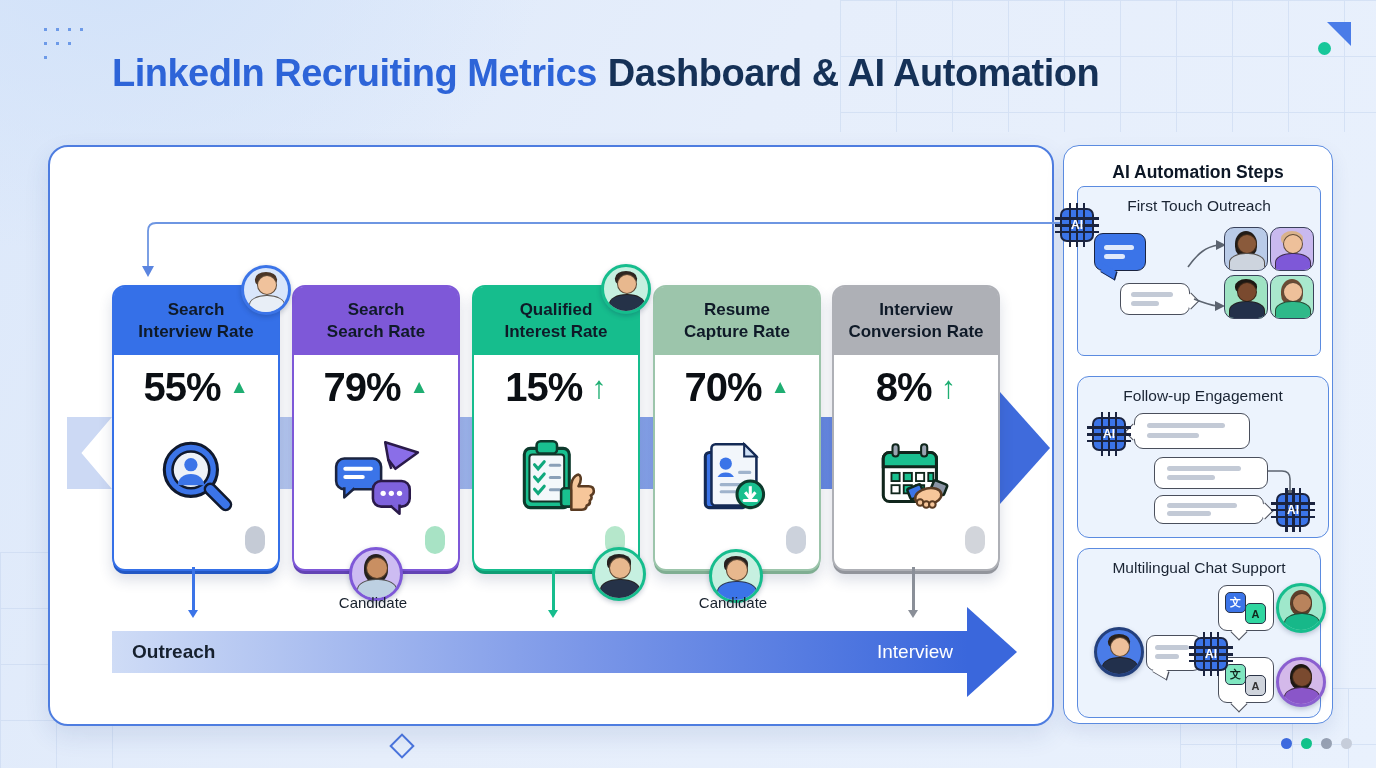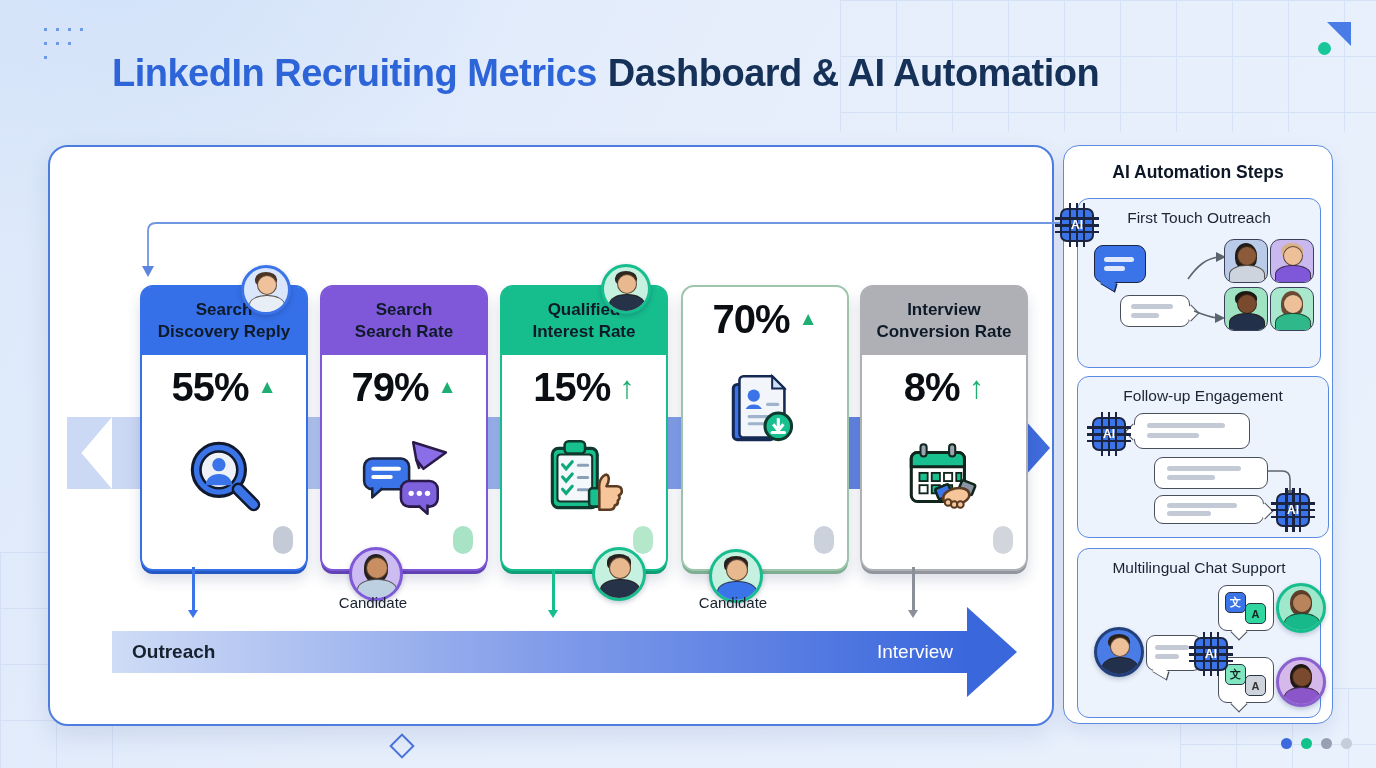--- a/index.html
+++ b/index.html
@@ -26,36 +26,36 @@
   .t-blue{color:#2d64d8;} .t-navy{color:#153157;}
 
   
   #main-panel{position:absolute;left:48px;top:145px;width:1002px;height:577px;background:#fff;
     border:2px solid #4e7de0;border-radius:20px;box-shadow:0 10px 24px rgba(40,70,140,.12);z-index:1;}
   #side-panel{position:absolute;left:1063px;top:145px;width:268px;height:577px;background:#fff;
     border:1.5px solid #5b8be0;border-radius:16px;box-shadow:0 8px 18px rgba(40,70,140,.10);z-index:4;}
   #side-title{position:absolute;left:0;top:16px;width:100%;text-align:center;font-size:17.5px;
     font-weight:800;color:#0d1726;}
   .step-card{position:absolute;left:13px;width:242px;background:#ecf3fd;border:1.5px solid #5b8be0;border-radius:12px;}
-  #step1{top:52px;height:168px;} #step2{top:230px;height:160px;padding-left:8px;} #step3{top:402px;height:168px;}
+  #step1{top:40px;height:168px;border-radius:7px;} #step2{top:230px;height:160px;padding-left:8px;} #step3{top:402px;height:168px;}
   .step-title{position:absolute;left:0;top:10px;width:100%;text-align:center;font-size:15.5px;
     font-weight:500;color:#1a2433;}
 
   
   #band-notch{position:absolute;left:67px;top:417px;width:45px;height:72px;background:#ccd9f4;z-index:2;
     clip-path:polygon(0 0,100% 0,32% 50%,100% 100%,0 100%);}
   #band{position:absolute;left:112px;top:417px;width:888px;height:72px;z-index:2;
     background:linear-gradient(90deg,#ccd9f4 0%,#8fa9ec 55%,#4a72de 100%);}
   #band-head{position:absolute;left:1000px;top:392px;width:0;height:0;z-index:2;
     border-top:56px solid transparent;border-bottom:56px solid transparent;border-left:50px solid #3f6bdc;}
 
   
   .metric-card{position:absolute;top:285px;width:164px;height:282px;background:#fff;z-index:5;
     border:2.5px solid var(--ac);border-radius:13px;
-    box-shadow:0 4px 0 -1px var(--acd),0 9px 14px rgba(30,50,100,.16);margin-left:28px;}
+    box-shadow:0 4px 0 -1px var(--acd),0 9px 14px rgba(30,50,100,.16);}
   .c1{left:112px;--ac:#3570e8;--acd:#2257c4;} .c2{left:292px;--ac:#7e58d8;--acd:#6243b4;}
   .c3{left:472px;--ac:#16bd8d;--acd:#0f9e75;} .c4{left:653px;--ac:#9cc5ab;--acd:#7fae92;}
   .c5{left:832px;--ac:#aeb0b6;--acd:#92959c;}
   .card-head{height:68px;background:var(--ac);border-radius:9px 9px 0 0;display:flex;flex-direction:column;
     align-items:center;justify-content:center;font-size:17px;font-weight:700;color:#0f1a28;line-height:1.3;}
   .card-value{margin-top:9px;display:flex;align-items:center;justify-content:center;gap:9px;height:46px;}
   .val{font-size:40px;font-weight:800;color:#0b0f14;letter-spacing:-1px;}
   .trend{color:#1fae72;font-weight:900;}
   .trend.tri{font-size:19px;} .trend.arr{font-size:31px;line-height:1;}
   .card-icon{display:flex;align-items:center;justify-content:center;height:128px;margin-top:4px;}
@@ -150,21 +150,21 @@
 
   <div id="main-panel"></div>
 
   <div id="band-notch"></div>
   <div id="band"></div>
   <div id="band-head"></div>
 
   <div class="metric-card c1">
     <div class="card-head">
       <span>Search</span>
-      <span>Discovery Reply</span>
+      <span>Interview Rate</span>
     </div>
     <div class="card-value">
       <span class="val">55%</span>
       <span class="trend tri">▲</span>
     </div>
     <div class="card-icon">
       <svg width="92" height="92" viewBox="0 0 90 90">
         <circle cx="40" cy="37" r="26" fill="#3b74e8" stroke="#10192e" stroke-width="3"></circle>
         <circle cx="40" cy="37" r="18" fill="#eef2f8" stroke="#10192e" stroke-width="2.5"></circle>
         <circle cx="40" cy="32" r="6.5" fill="#3b74e8"></circle>
@@ -224,20 +224,24 @@
         <rect x="38" y="43" width="12" height="3" rx="1.5" fill="#8aa0b8"></rect>
         <rect x="38" y="55" width="12" height="3" rx="1.5" fill="#8aa0b8"></rect>
         <rect x="50" y="55" width="11" height="18" rx="3" fill="#19c08f" stroke="#0d3a2c" stroke-width="2.5"></rect>
         <path d="M60 57 q-1 -10 4 -14 q4 -3 5 1 q1 4 -2 9 h10 q5 0 5 5 q0 3 -3 4 q2 3 -1 5 q1 4 -3 5 q0 4 -5 4 h-10 z" fill="#f6c69a" stroke="#5a3b22" stroke-width="2.5" stroke-linejoin="round"></path>
       </svg>
     </div>
     <div class="pill"></div>
   </div>
 
   <div class="metric-card c4">
+    <div class="card-head">
+      <span>Resume</span>
+      <span>Capture Rate</span>
+    </div>
     <div class="card-value">
       <span class="val">70%</span>
       <span class="trend tri">▲</span>
     </div>
     <div class="card-icon">
       <svg width="92" height="92" viewBox="0 0 90 90">
         <rect x="14" y="20" width="40" height="54" rx="4" fill="#3b74e8" stroke="#142a55" stroke-width="3"></rect>
         <path d="M24 12 h28 l12 12 v44 a4 4 0 0 1 -4 4 h-36 a4 4 0 0 1 -4 -4 v-52 a4 4 0 0 1 4 -4 z" fill="#f2f6fb" stroke="#142a55" stroke-width="2.5"></path>
         <path d="M52 12 v12 h12 z" fill="#cfe0f5" stroke="#142a55" stroke-width="2"></path>
         <circle cx="34" cy="31" r="6" fill="#3b74e8"></circle>

